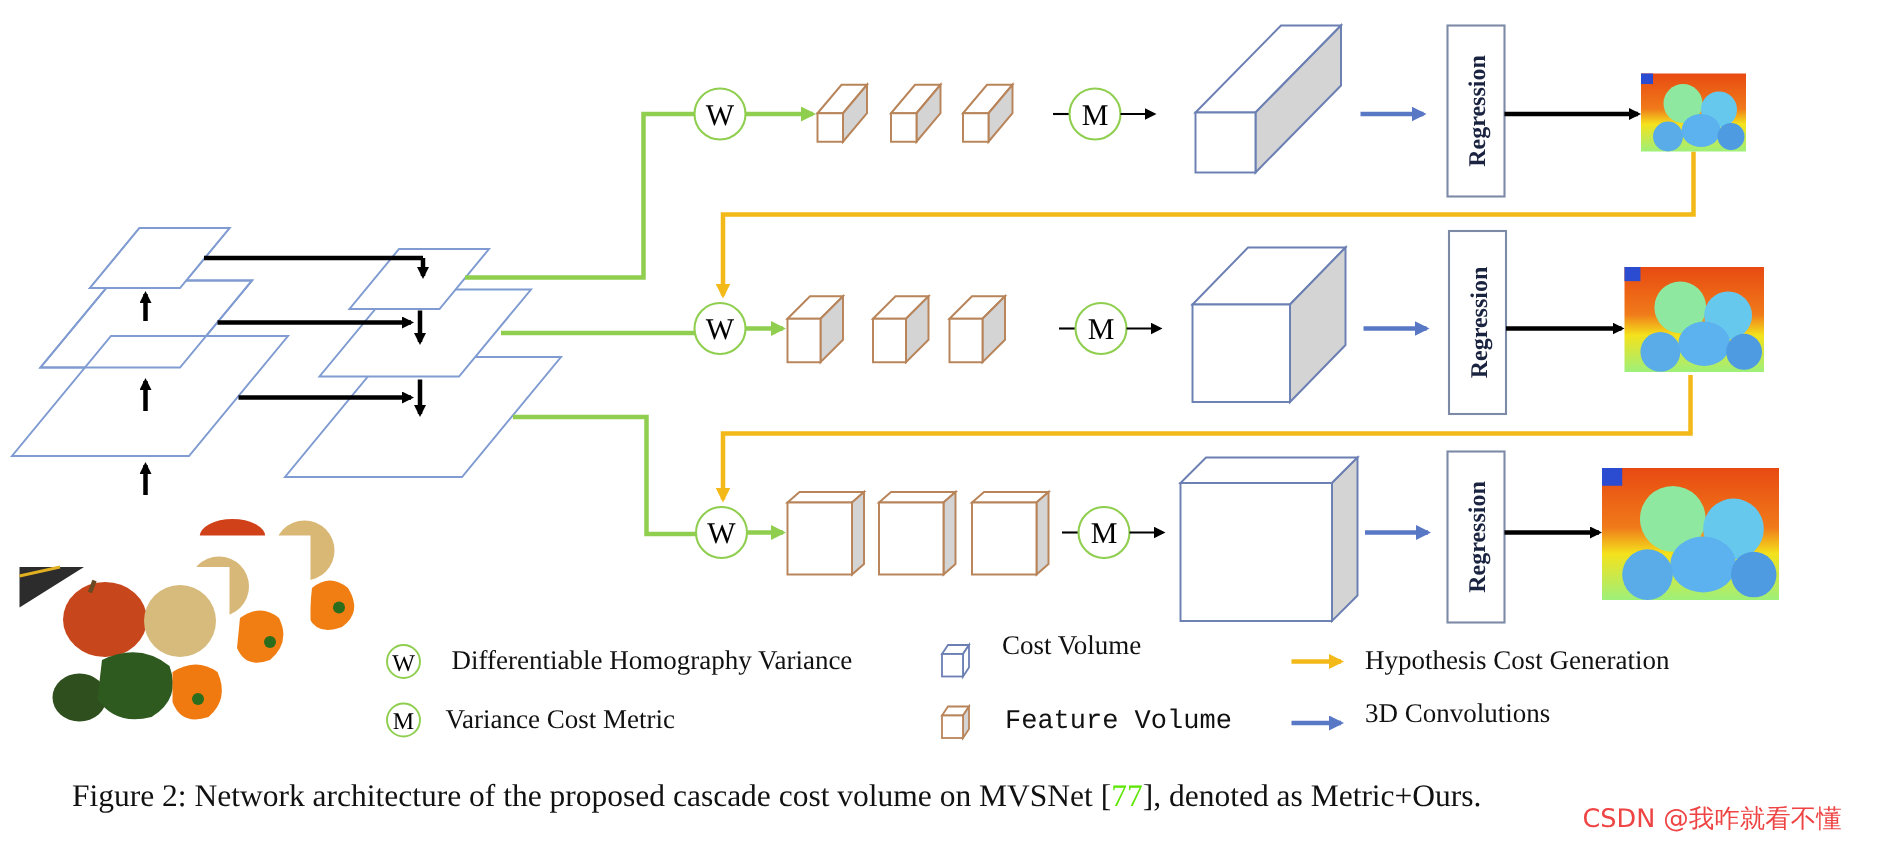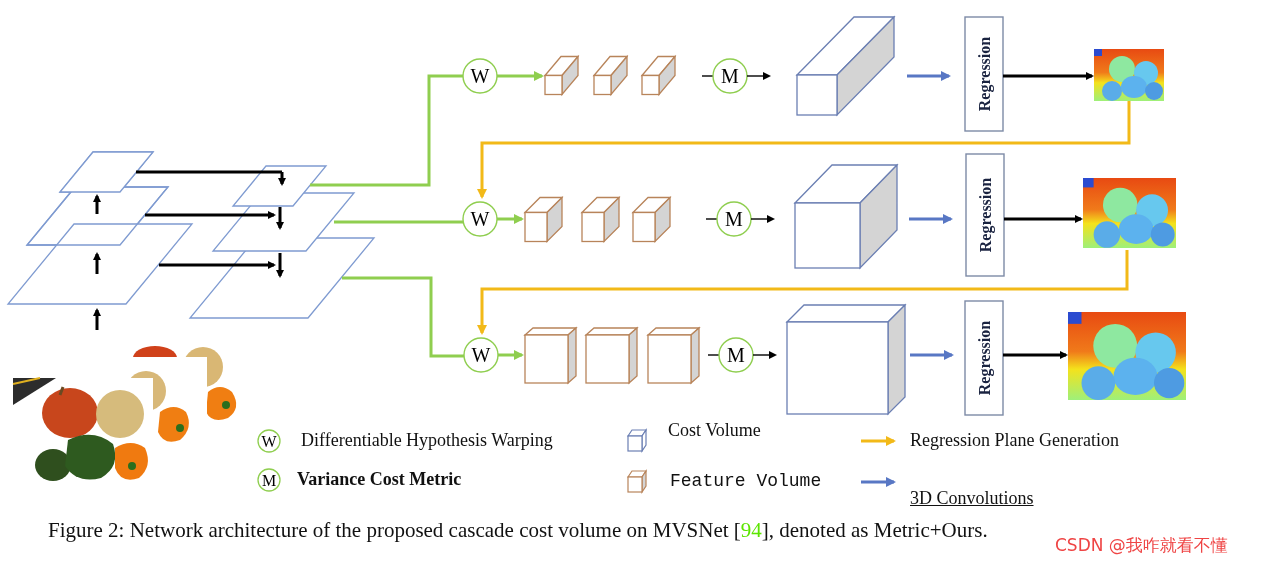--- a/index.html
+++ b/index.html
@@ -246,22 +246,22 @@
     <g>
       <polygon points="628,477 632,471 646,471 642,477" fill="#fff" stroke="#b8845a" stroke-width="1.2"></polygon>
       <polygon points="642,477 646,471 646,486 642,492" fill="#d4d4d4" stroke="#b8845a" stroke-width="1.2"></polygon>
       <rect x="628" y="477" width="14" height="15" fill="#fff" stroke="#b8845a" stroke-width="1.2"></rect>
     </g>
     <line x1="861" y1="441" x2="894" y2="441" stroke="#f2b918" stroke-width="3" marker-end="url(#ah-yellow)"></line>
     <line x1="861" y1="482" x2="894" y2="482" stroke="#5877c4" stroke-width="3" marker-end="url(#ah-blue)"></line>
   </g>
 </svg>
 
-<div class="legend-text" style="left:301px; top:430px;">Differentiable Hypothesis Warping</div>
-<div class="legend-text" style="left:297px; top:469px;font-weight:bold;">Variance Cost Metric</div>
+<div class="legend-text" style="left:301px; top:430px;">Differentiable Homography Variance</div>
+<div class="legend-text" style="left:297px; top:469px;">Variance Cost Metric</div>
 <div class="legend-text" style="left:668px; top:420px;">Cost Volume</div>
 <div class="legend-text" style="left:670px; top:471px;font-family:Liberation Mono, monospace;">Feature Volume</div>
-<div class="legend-text" style="left:910px; top:430px;">Regression Plane Generation</div>
-<div class="legend-text" style="left:910px; top:488px;text-decoration:underline;">3D Convolutions</div>
-
-<div class="caption"><span>Figure 2: Network architecture of the proposed cascade cost volume on MVSNet [</span><span class="ref">94</span><span>], denoted as Metric+Ours.</span></div>
+<div class="legend-text" style="left:910px; top:430px;">Hypothesis Cost Generation</div>
+<div class="legend-text" style="left:910px; top:465px;">3D Convolutions</div>
+
+<div class="caption"><span>Figure 2: Network architecture of the proposed cascade cost volume on MVSNet [</span><span class="ref">77</span><span>], denoted as Metric+Ours.</span></div>
 
 <div class="watermark">CSDN @我咋就看不懂</div>
 
 </body></html>

